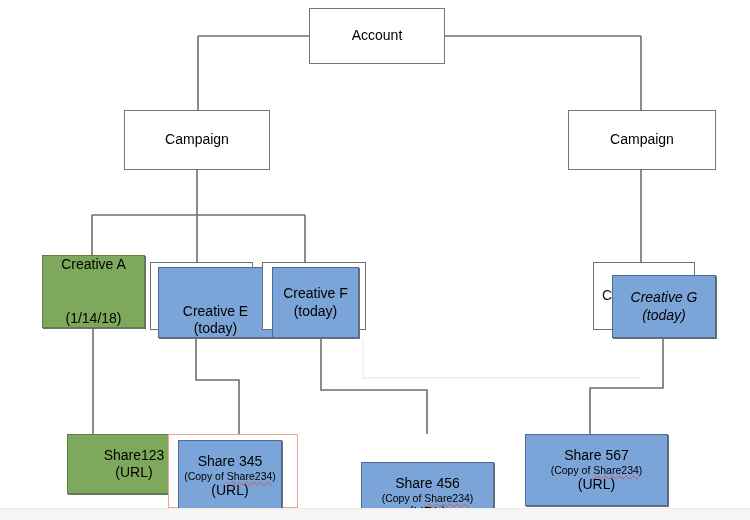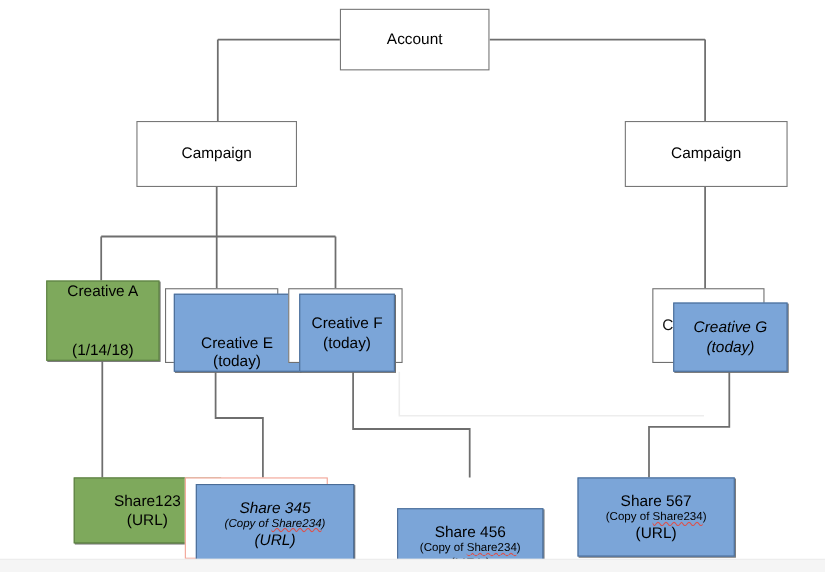--- a/index.html
+++ b/index.html
@@ -146,21 +146,21 @@
       </div>
       <div class="node blue" style="left: 612px; top: 275px; width: 104px; height: 63px; font-style: italic;">
         <span class="ln">Creative G</span>
         <span class="ln">(today)</span>
       </div>
       <div class="node green" style="left: 28px; top: 434px; width: 134px; height: 60px; margin-left: 39px;">
         <span class="ln">Share123</span>
         <span class="ln">(URL)</span>
       </div>
       <div class="node ghost-pink" style="left: 168px; top: 434px; width: 130px; height: 74px;"></div>
-      <div class="node blue" style="left: 178px; top: 440px; width: 144px; height: 72px; font-style: italic;">
+      <div class="node blue" style="left: 178px; top: 440px; width: 104px; height: 72px;">
         <span class="ln">Share 345</span>
         <span class="ln sub">(Copy of <span class="misspelled">Share234</span>)</span>
         <span class="ln">(URL)</span>
       </div>
       <div class="node blue" style="left: 361px; top: 434px; width: 133px; height: 72px; margin-top: 28px;">
         <span class="ln">Share 456</span>
         <span class="ln sub">(Copy of <span class="misspelled">Share234</span>)</span>
         <span class="ln">(URL)</span>
       </div>
       <div class="node blue" style="left: 525px; top: 434px; width: 143px; height: 72px;">

